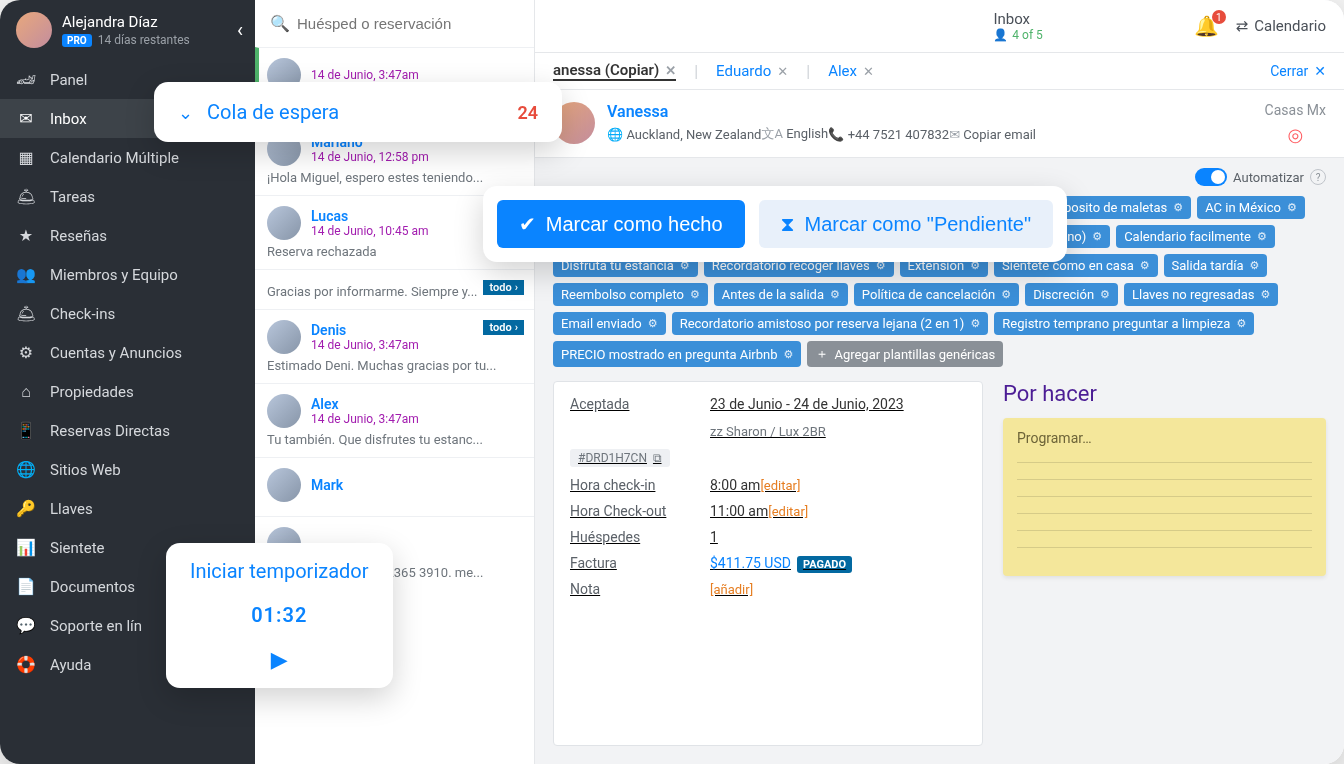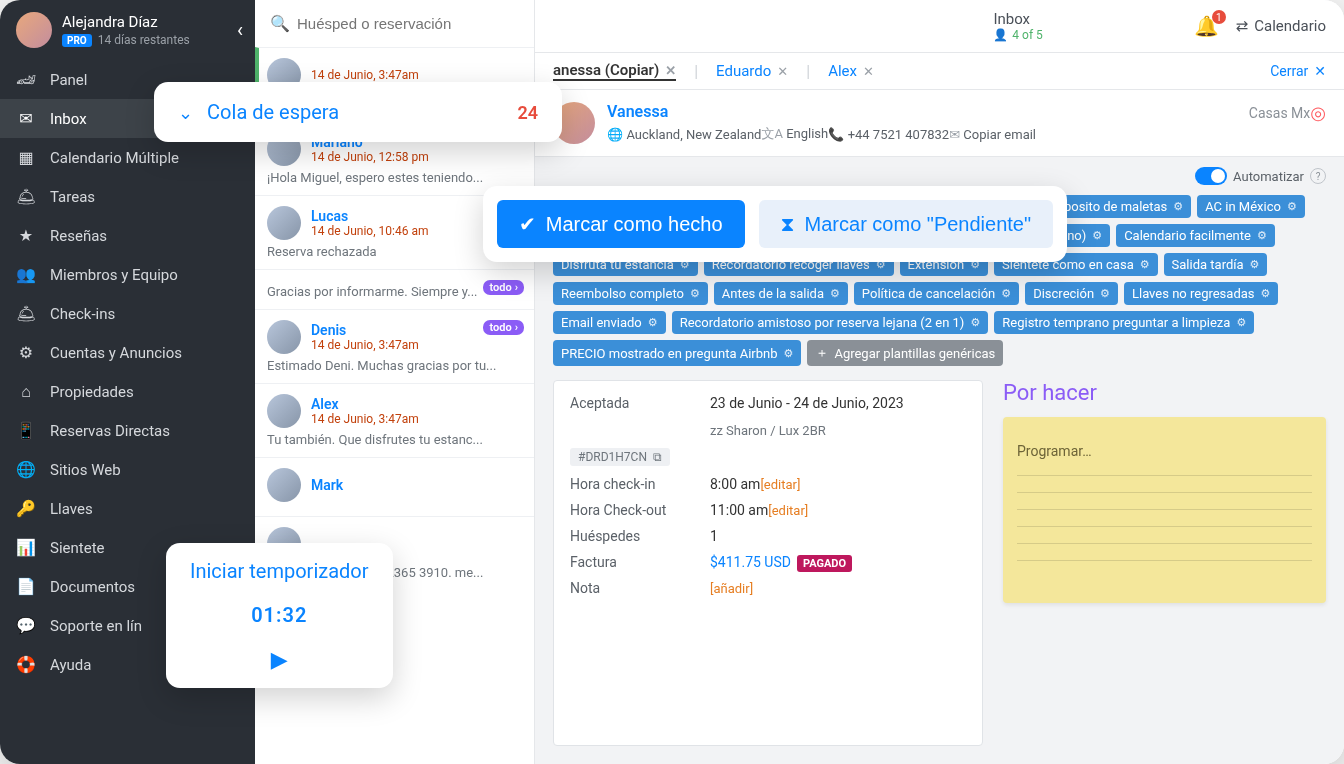--- a/index.html
+++ b/index.html
@@ -22,23 +22,23 @@
 
 
 .convlist { width: 280px; border-right:1px solid #e5e7ea; background:#fff; display:flex; flex-direction:column; overflow:hidden;}
 .search-bar { padding:14px 16px; display:flex; align-items:center; gap:8px; color:#9aa0a7;}
 .search-bar input { border:none; outline:none; font-size:15px; flex:1; color:#555;}
 .conv { padding:10px 12px; border-top:1px solid #eef0f3; cursor:pointer; position:relative;}
 .conv.selected { background:#fff; border-left:4px solid #4fb36b; padding-left:8px;}
 .conv-head { display:flex; align-items:center; gap:10px; }
 .conv-av { width:34px; height:34px; border-radius:50%; background:linear-gradient(135deg,#b8c6db,#8795a8); flex-shrink:0;}
 .conv-name { font-weight:600; color:#0a84ff; font-size:14px;}
-.conv-time { font-size:12px; color:#c2410c;}
+.conv-time { font-size:12px; color:#a21caf;}
 .conv-preview { font-size:13px; color:#6e757c; margin-top:4px; white-space:nowrap; overflow:hidden; text-overflow:ellipsis;}
-.todo-badge { position:absolute; top:10px; right:10px; background:#8b5cf6; color:#fff; font-size:11px; padding:1px 6px; border-radius:7px; display:flex; align-items:center; gap:3px; font-weight:600;}
+.todo-badge { position:absolute; top:10px; right:10px; background:#0369a1; color:#fff; font-size:11px; padding:1px 6px; border-radius:0; display:flex; align-items:center; gap:3px; font-weight:600;}
 
 
 .main { flex:1; display:flex; flex-direction:column; background:#f2f3f5; overflow:hidden;}
 .topbar { background:#fff; display:flex; align-items:center; padding:10px 18px; gap:16px; border-bottom:1px solid #e5e7ea;}
 .topbar-spacer { flex:1; }
 .inbox-info { text-align:left;}
 .inbox-title { font-size:15px; color:#4a5058;}
 .inbox-count { font-size:12px; color:#4fb36b; display:flex; align-items:center; gap:4px;}
 .bell { position:relative; color:#6e757c; font-size:20px; cursor:pointer;}
 .bell-badge { position:absolute; top:-4px; right:-6px; background:#e74c3c; color:#fff; font-size:10px; width:14px; height:14px; border-radius:50%; display:flex; align-items:center; justify-content:center;}
@@ -49,47 +49,47 @@
 .tab.active { color:#333; font-weight:600; border-bottom:2px solid #333;}
 .tab-close { color:#9aa0a7; font-size:13px;}
 .tab-sep { color:#d0d3d8;}
 .close-link { margin-left:auto; display:flex; align-items:center; gap:6px; color:#0a84ff; font-size:14px; cursor:pointer;}
 
 .guest-header { background:#fff; padding:12px 18px; display:flex; align-items:flex-start; gap:12px; border-bottom:1px solid #e5e7ea;}
 .guest-av { width:42px; height:42px; border-radius:50%; background:linear-gradient(135deg,#e8a87c,#c38d9e);}
 .guest-name { color:#0a84ff; font-size:16px; font-weight:600;}
 .guest-meta { display:flex; align-items:center; gap:0; font-size:13px; color:#5b6168; margin-top:4px;}
 .guest-meta .ico { color:#9aa0a7;}
-.brand-right { margin-left:auto; display:flex; align-items:center; color:#8a9097; font-size:14px;}
+.brand-right { margin-left:auto; display:flex; align-items:center; gap:6px; color:#8a9097; font-size:14px;flex-direction:column;}
 .airbnb-logo { color:#ff5a5f; font-size:18px;}
 
 .automate-row { display:flex; justify-content:flex-end; align-items:center; gap:6px; padding:10px 18px; font-size:13px; color:#5b6168;}
 .toggle { width:32px; height:18px; background:#0a84ff; border-radius:9px; position:relative;}
 .toggle::after { content:''; position:absolute; width:14px; height:14px; background:#fff; border-radius:50%; top:2px; right:2px;}
 .help-q { width:16px; height:16px; border:1px solid #c0c4ca; border-radius:50%; display:flex; align-items:center; justify-content:center; font-size:10px; color:#8a9097;}
 
 .templates { padding:0 18px 14px; display:flex; flex-wrap:wrap; gap:6px;}
 .tmpl { background:#3b8fd8; color:#fff; font-size:13px; padding:4px 8px; border-radius:4px; display:flex; align-items:center; gap:6px; cursor:pointer;}
 .tmpl .gear { font-size:11px; opacity:0.85;}
 .tmpl.add { background:#8a9097;}
 
 .content-cols { display:flex; gap:20px; padding:0 18px 18px; flex:1; overflow:hidden;}
 
 .booking-card { background:#fff; border:1px solid #e0e3e7; border-radius:4px; padding:14px 16px; width:430px;}
-.booking-row { display:flex; gap:20px; margin-bottom:10px; font-size:14px;}
+.booking-row { display:flex; gap:20px; margin-bottom:10px; font-size:14px;text-decoration:underline;}
 .booking-label { width:120px; color:#5b6168;}
 .booking-val { color:#333; flex:1;}
 .ref-badge { background:#eef0f3; color:#6e757c; font-size:12px; padding:2px 8px; border-radius:3px; display:inline-flex; align-items:center; gap:6px;}
 .edit-link { color:#e67e22; font-size:13px; cursor:pointer;}
 .price-link { color:#0a84ff; cursor:pointer;}
-.paid-badge { background:#be185d; color:#fff; font-size:11px; font-weight:700; padding:2px 6px; border-radius:3px; margin-left:6px;}
+.paid-badge { background:#0369a1; color:#fff; font-size:11px; font-weight:700; padding:2px 6px; border-radius:3px; margin-left:6px;}
 
 .todo-panel { flex:1;}
-.todo-title { font-size:22px; color:#8b5cf6; margin-bottom:12px;}
-.sticky { background:#f4e79b; border-radius:4px; padding:26px 14px; box-shadow:0 2px 4px rgba(0,0,0,0.08);}
+.todo-title { font-size:22px; color:#4c1d95; margin-bottom:12px;}
+.sticky { background:#f4e79b; border-radius:4px; padding:12px 14px; box-shadow:0 2px 4px rgba(0,0,0,0.08);}
 .sticky-head { font-size:14px; color:#6d6438; margin-bottom:8px;}
 .sticky-line { height:1px; background:rgba(0,0,0,0.12); margin:16px 0;}
 
 
 .overlay { position:absolute; background:#fff; border-radius:14px; box-shadow:0 10px 30px rgba(0,0,0,0.18); z-index:50;}
 .queue-overlay { top:82px; left:154px; width:408px; padding:18px 24px; display:flex; align-items:center; gap:14px; color:#0a84ff; font-size:20px;}
 .queue-overlay .chev { font-size:18px;}
 .queue-overlay .count { margin-left:auto; color:#e74c3c; font-weight:600; font-size:18px;}
 .action-overlay { top:186px; left:483px; padding:14px; display:flex; gap:14px;}
 .btn-primary { background:#0a84ff; color:#fff; font-size:20px; padding:12px 22px; border:none; border-radius:6px; display:flex; align-items:center; gap:10px; cursor:pointer;}
@@ -209,21 +209,21 @@
         <div class="conv-time">14 de Junio, 12:58 pm</div>
       </div>
     </div>
     <div class="conv-preview">¡Hola Miguel, espero estes teniendo...</div>
     </div>
         <div class="conv">
     <div class="conv-head">
       <div class="conv-av"></div>
       <div>
         <div class="conv-name">Lucas</div>
-        <div class="conv-time">14 de Junio, 10:46 am</div>
+        <div class="conv-time">14 de Junio, 10:45 am</div>
       </div>
     </div>
     <div class="conv-preview">Reserva rechazada</div>
     <div class="todo-badge">todo <span>›</span></div>
         </div>
         <div class="conv">
     <div class="conv-preview">Gracias por informarme. Siempre y...</div>
     <div class="todo-badge">todo <span>›</span></div>
         </div>
         <div class="conv">

